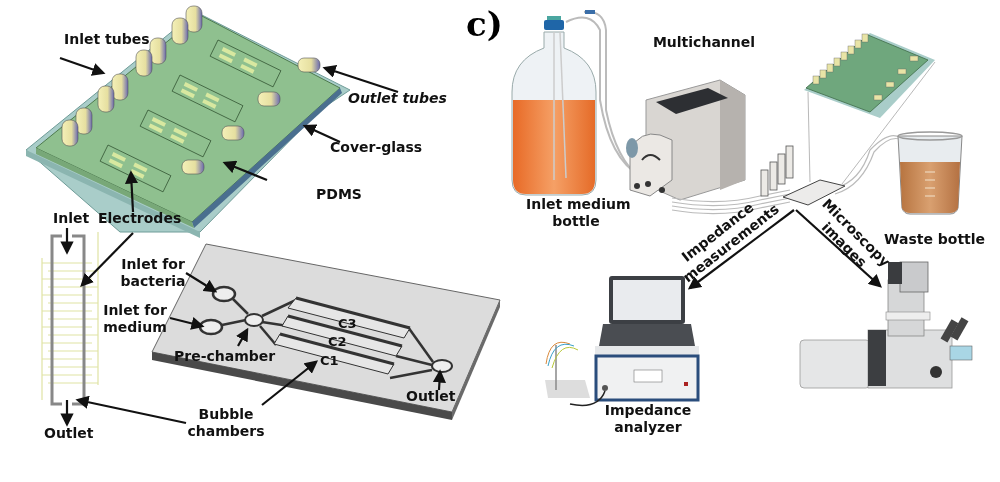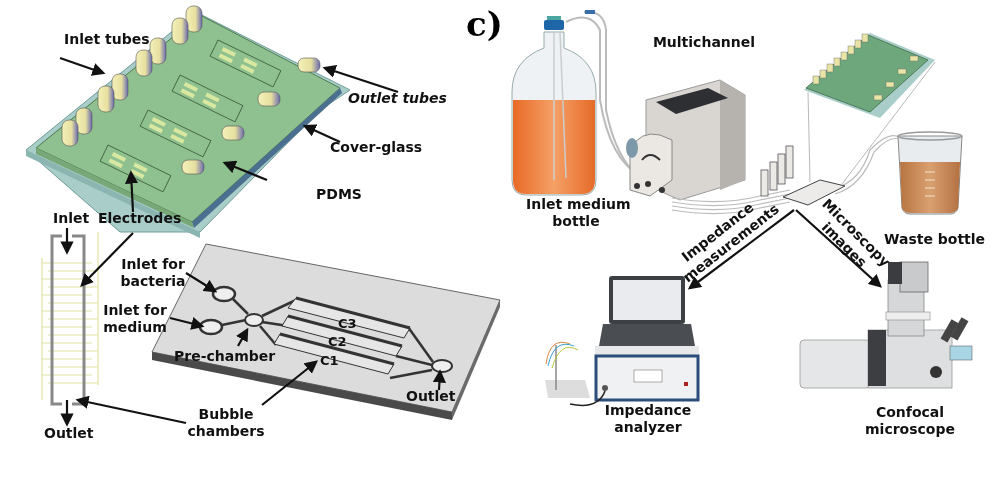--- a/index.html
+++ b/index.html
@@ -322,18 +322,14 @@
 </div>
 <div class="lbl c" style="left:800px;top:222px;width:100px;transform:rotate(45deg);transform-origin:center;">
   <div>Microscopy</div>
   <div>images</div>
 </div>
 
 <div class="lbl c" style="left:598px;top:402px;width:100px;">
   <div>Impedance</div>
   <div>analyzer</div>
 </div>
-<div class="lbl c" style="left:860px;top:404px;width:100px;">
-  <div>Confocal</div>
-  <div>microscope</div>
-</div>
 
 </div>
 
 </body></html>

